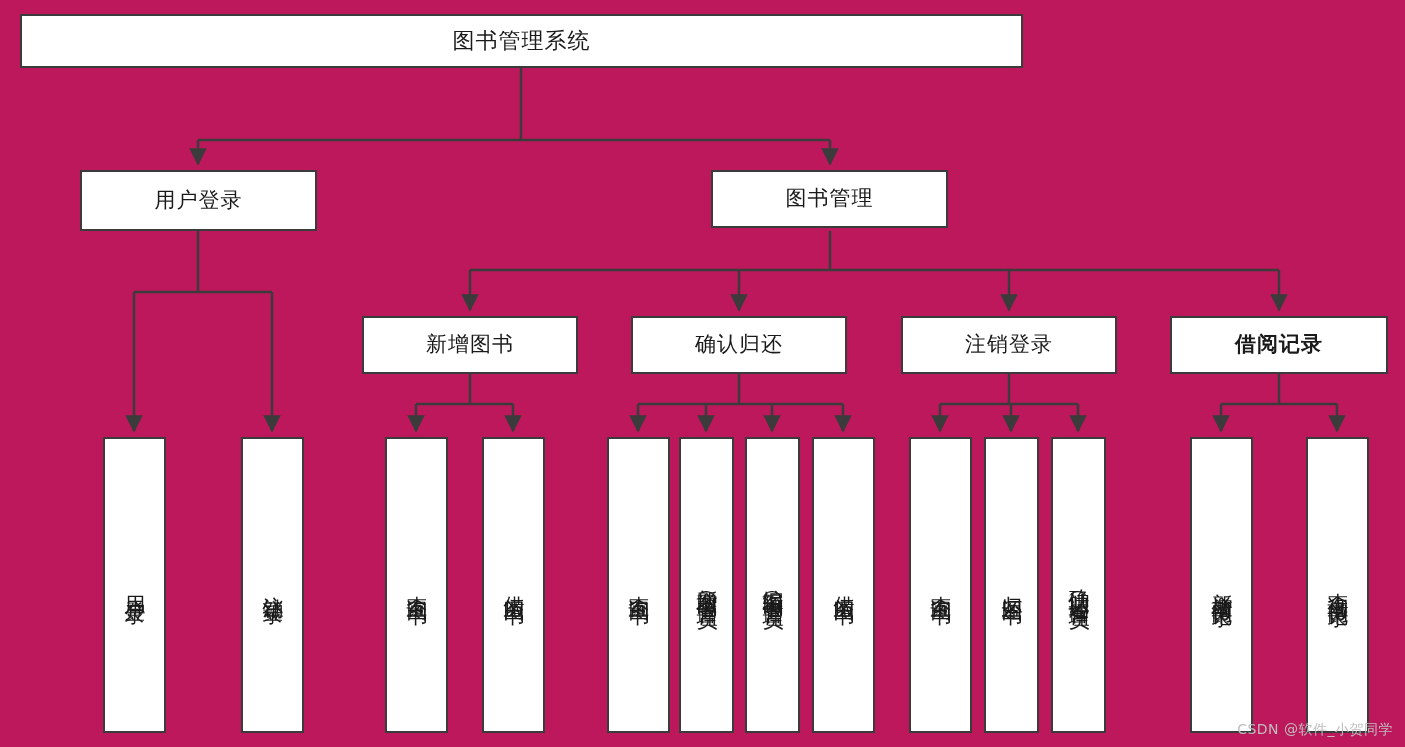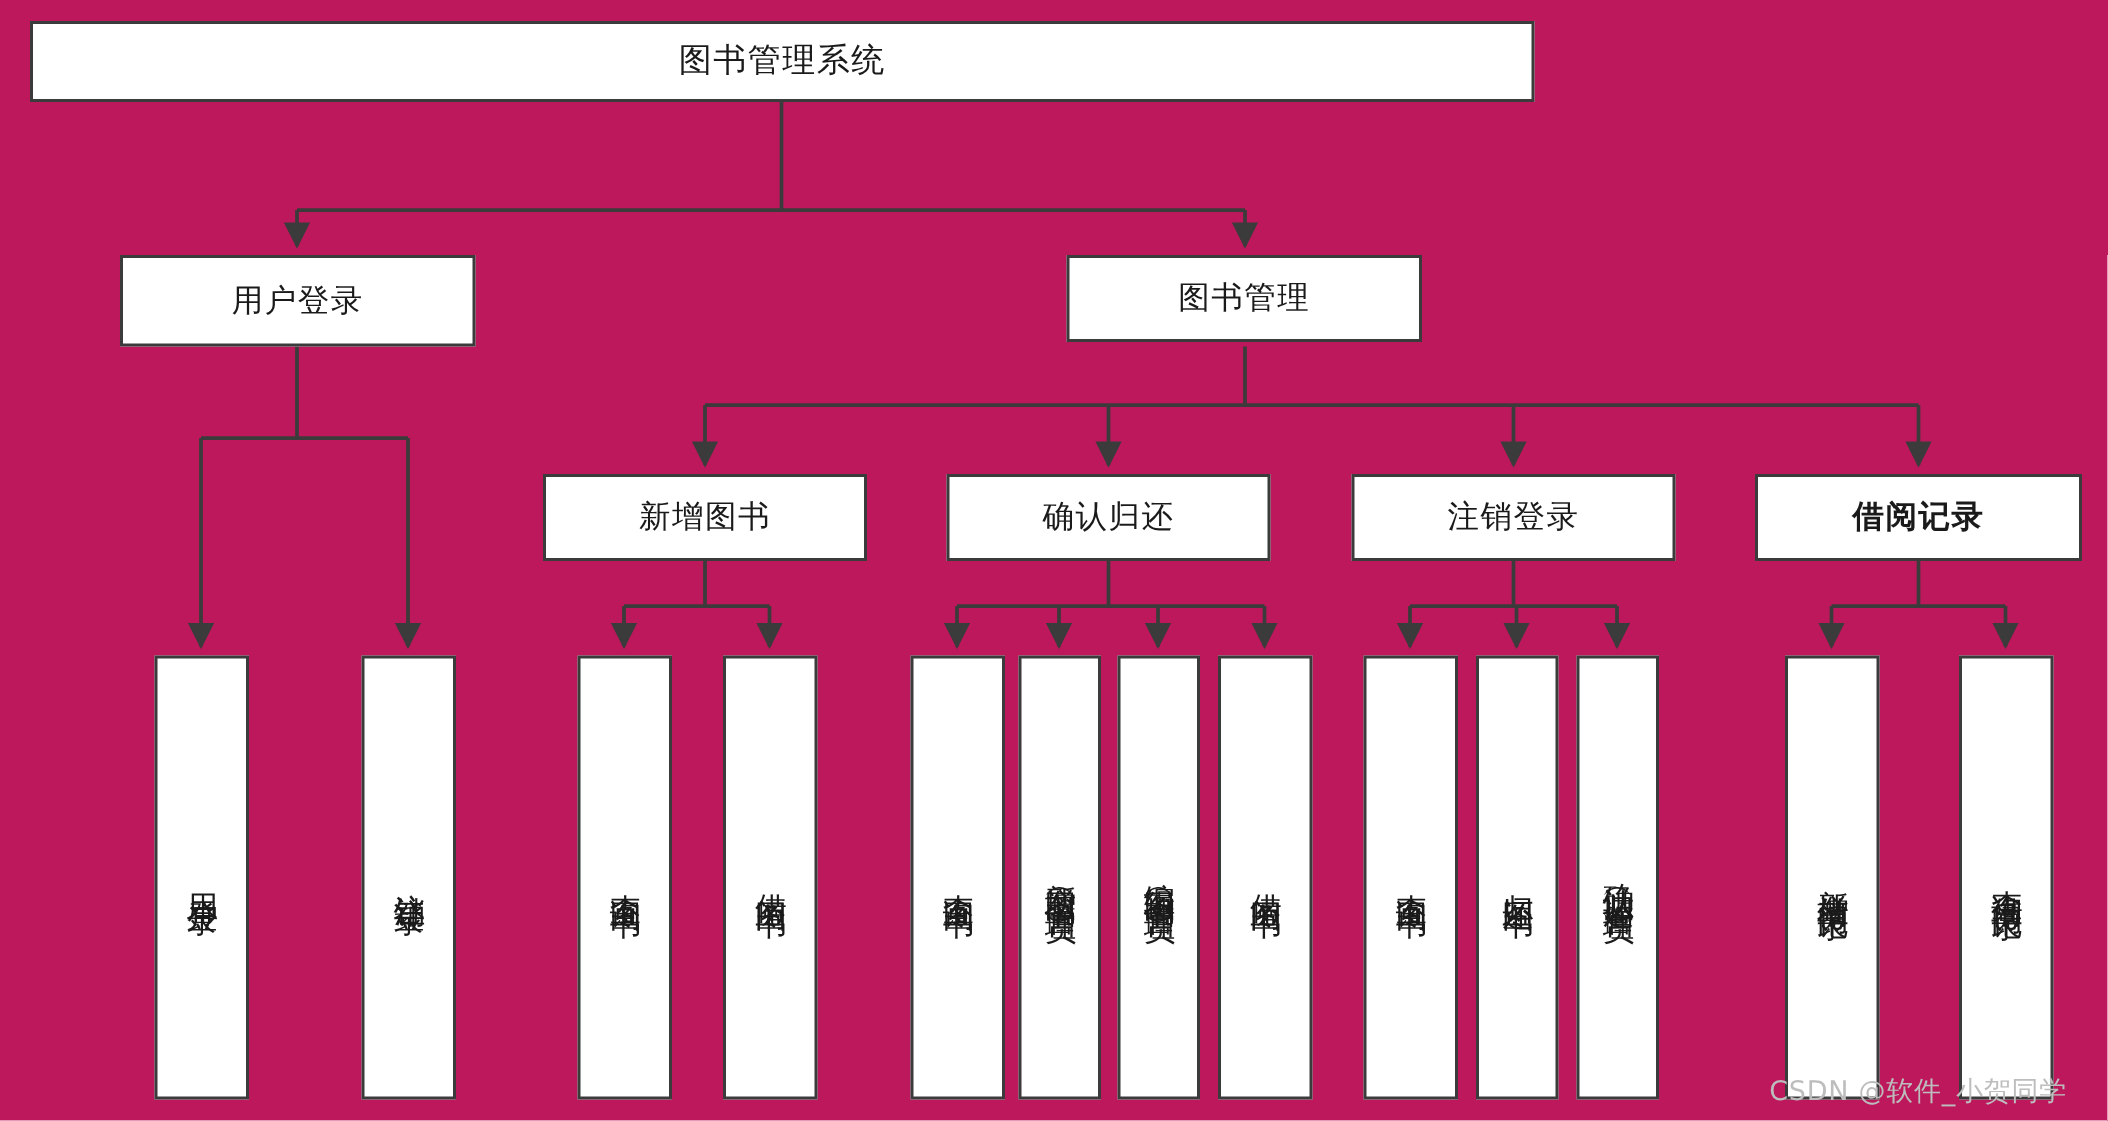--- a/index.html
+++ b/index.html
@@ -55,23 +55,23 @@
     line-height: 1.38;
     letter-spacing: 3px;
     text-align: center;
     white-space: nowrap;
   }
   .hlabel {
     white-space: nowrap;
   }
   .watermark {
     position: absolute;
-    right: 27px;
+    right: 12px;
     bottom: 8px;
-    font-size: 18px;
+    font-size: 14px;
     color: #bdbdbd;
     letter-spacing: 0.5px;
     white-space: nowrap;
     user-select: none;
   }
 </style>
 </head>
 <body>
 
 <div id="canvas">

